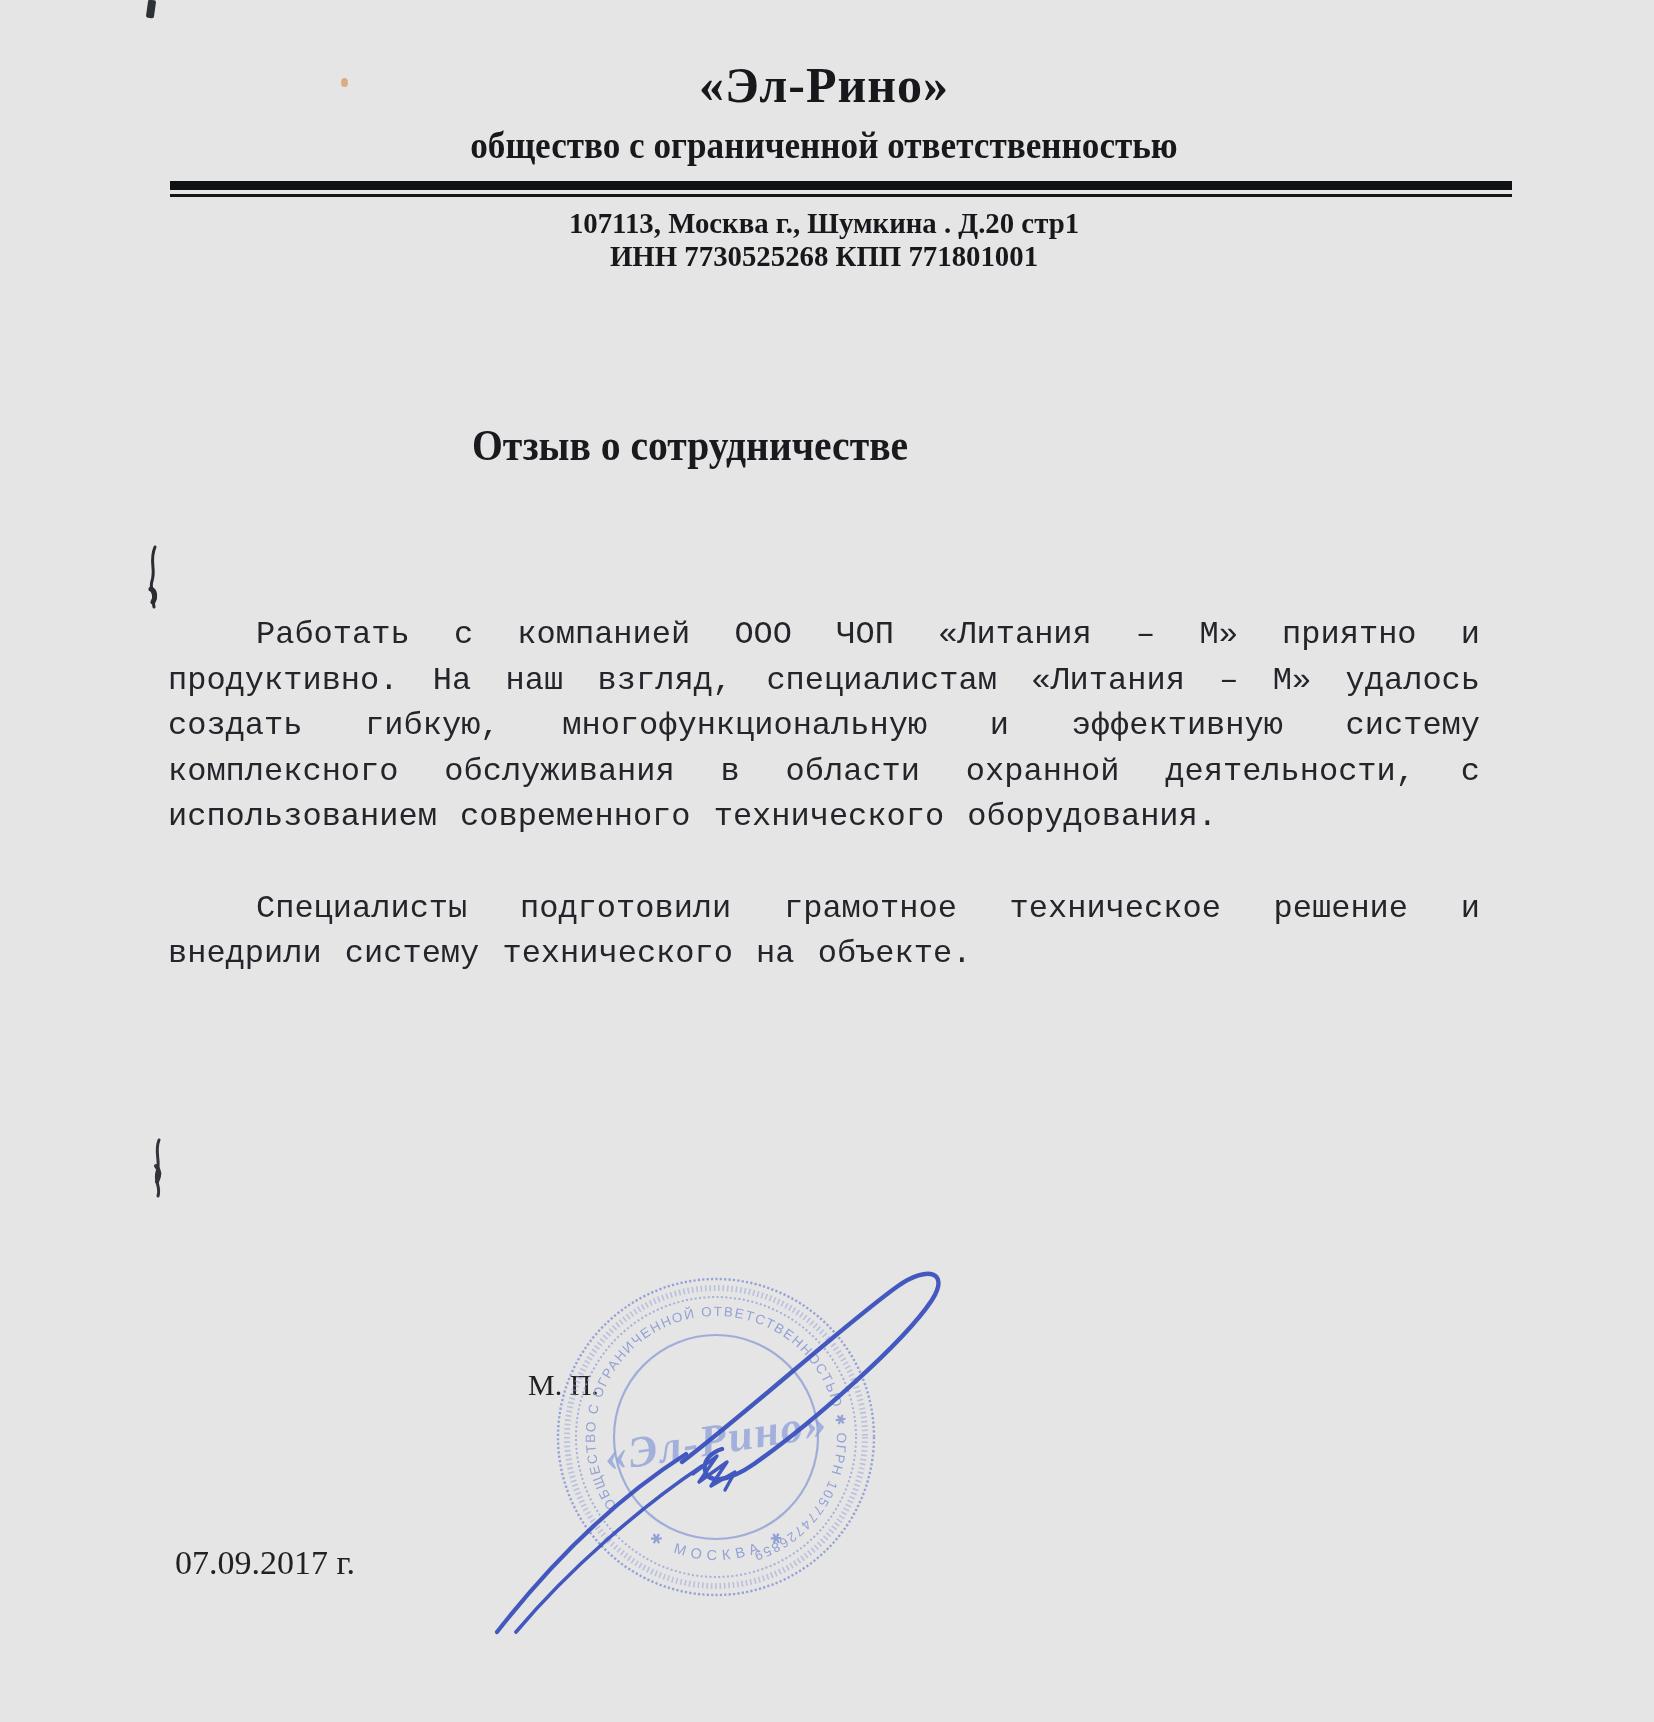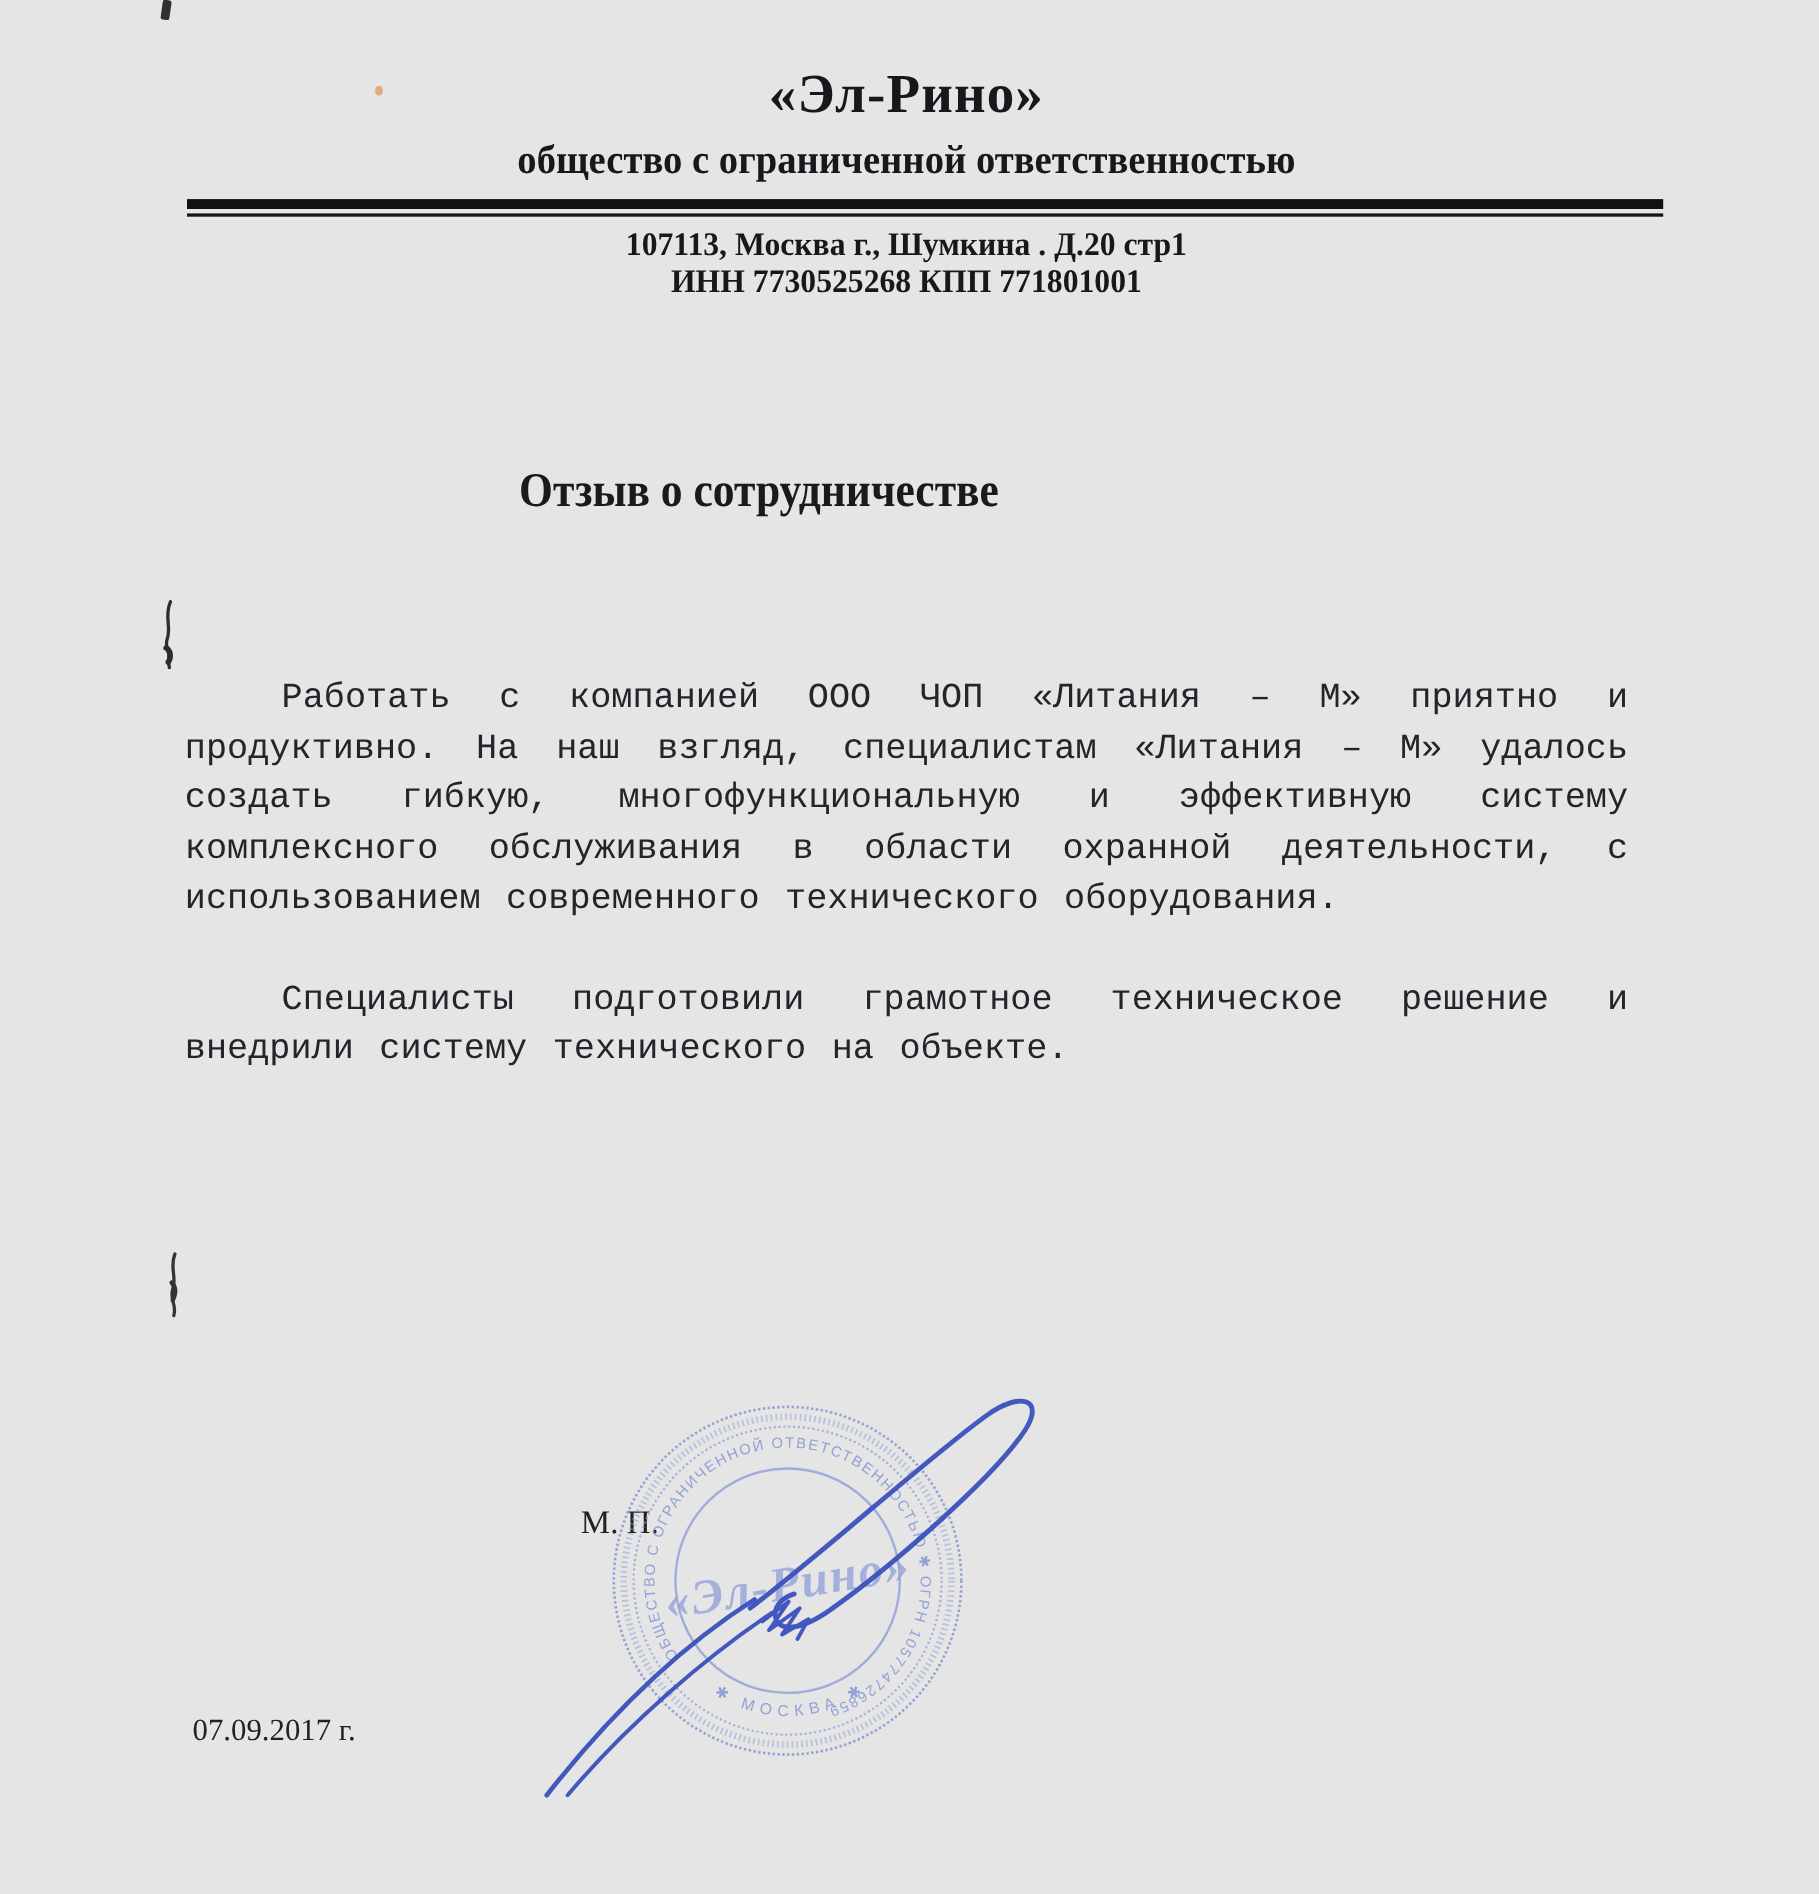--- a/index.html
+++ b/index.html
@@ -33,21 +33,21 @@
   .body-text{
     position:absolute;left:168px;top:612px;width:1312px;
     font-size:32px;line-height:45.5px;text-align:justify;color:#24252a;
     word-spacing:4px;
     font-family:Liberation Mono, monospace;
   }
   .body-text p{margin:0 0 46px 0;text-indent:88px;}
   
   .sig-title{position:absolute;left:177px;top:1402px;font-size:34px;color:#222;}
   .sig-mp{position:absolute;left:528px;top:1368px;font-size:30px;color:#222;}
-  .doc-date{position:absolute;left:175px;top:1544px;font-size:28px;color:#222;margin-top:14px;}
+  .doc-date{position:absolute;left:175px;top:1544px;font-size:34px;color:#222;}
   
   .stamp{position:absolute;left:450px;top:1230px;width:550px;height:440px;}
   .stamp text{font-family:"Liberation Sans","DejaVu Sans",sans-serif;}
   .stamp .center-name{font-family:"Liberation Serif","DejaVu Serif",serif;}
   
   .artifact{position:absolute;}
   .artifact-top{left:147px;top:0;width:8px;height:18px;background:#2e3133;transform:rotate(8deg);border-radius:2px;}
   .artifact-dot{left:341px;top:78px;width:7px;height:9px;background:#d9985f;border-radius:50%;opacity:.75;}
   .squiggle1{left:144px;top:545px;}
   .squiggle2{left:150px;top:1138px;}

